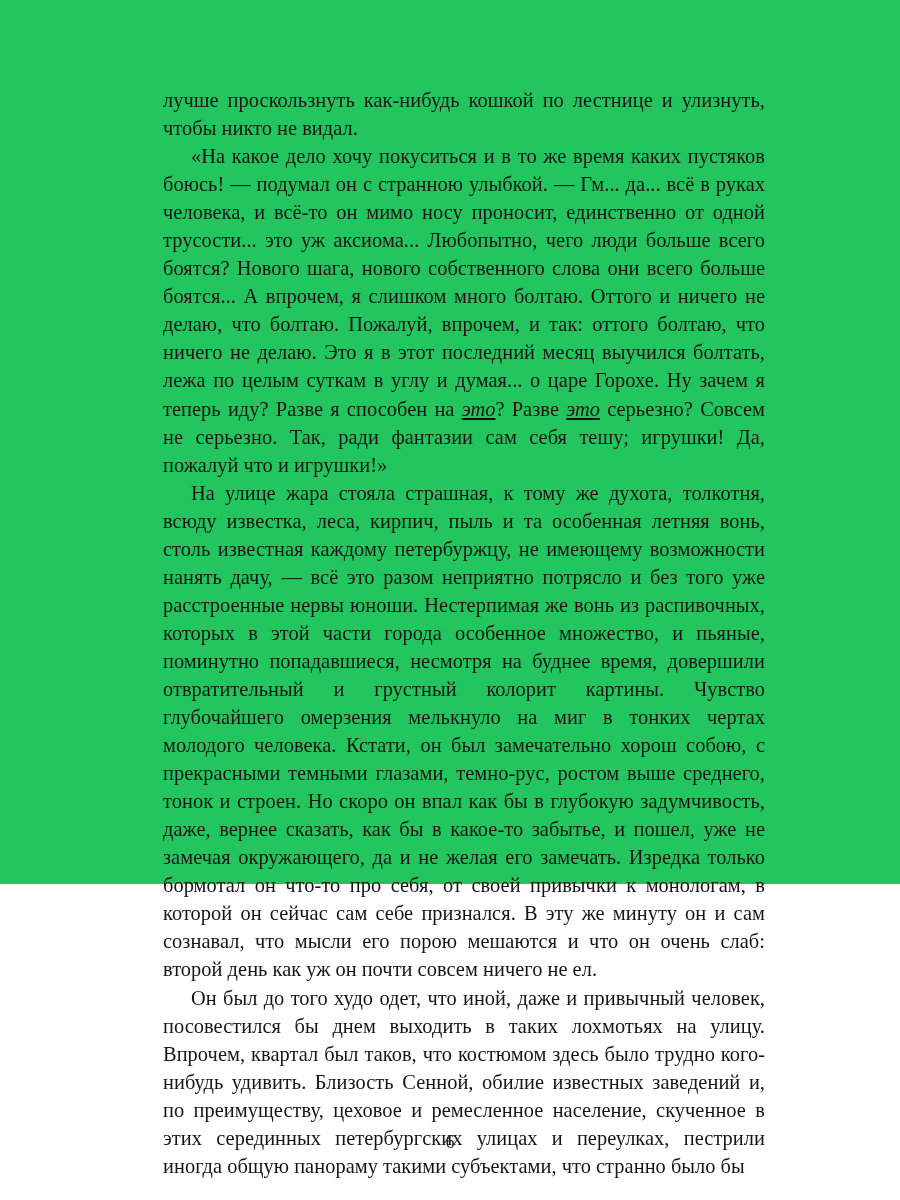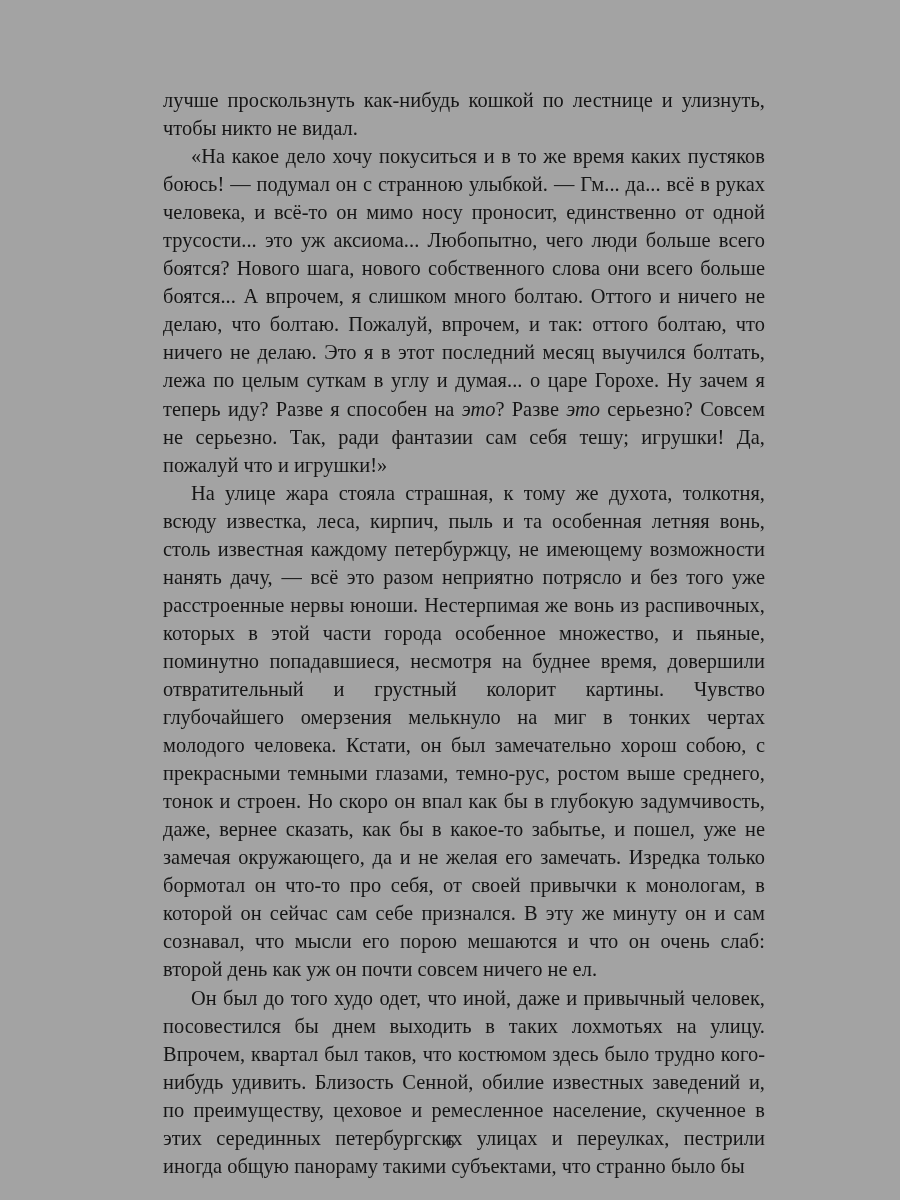--- a/index.html
+++ b/index.html
@@ -11,22 +11,22 @@
     height: 1200px;
     background: #ffffff;
     font-family: "Liberation Serif", "DejaVu Serif", serif;
     color: #1a1a1a;
     overflow: hidden;
   }
 
   .page {
     position: relative;
     width: 900px;
-    height: 1200px;
-    background: #a3a3a3;
+    height: 884px;
+    background: #22c55e;
     box-sizing: border-box;
   }
 
   .text-block {
     position: absolute;
     left: 163px;
     top: 86px;
     width: 602px;
   }
 
@@ -43,20 +43,21 @@
     word-spacing: -0.1px;
     letter-spacing: 0.05px;
   }
 
   p.para.no-indent {
     text-indent: 0;
   }
 
   p.para em {
     font-style: italic;
+    text-decoration: underline;
   }
 
   .folio {
     position: absolute;
     left: 0;
     top: 1131px;
     width: 900px;
     text-align: center;
     font-size: 18px;
     line-height: 22px;

